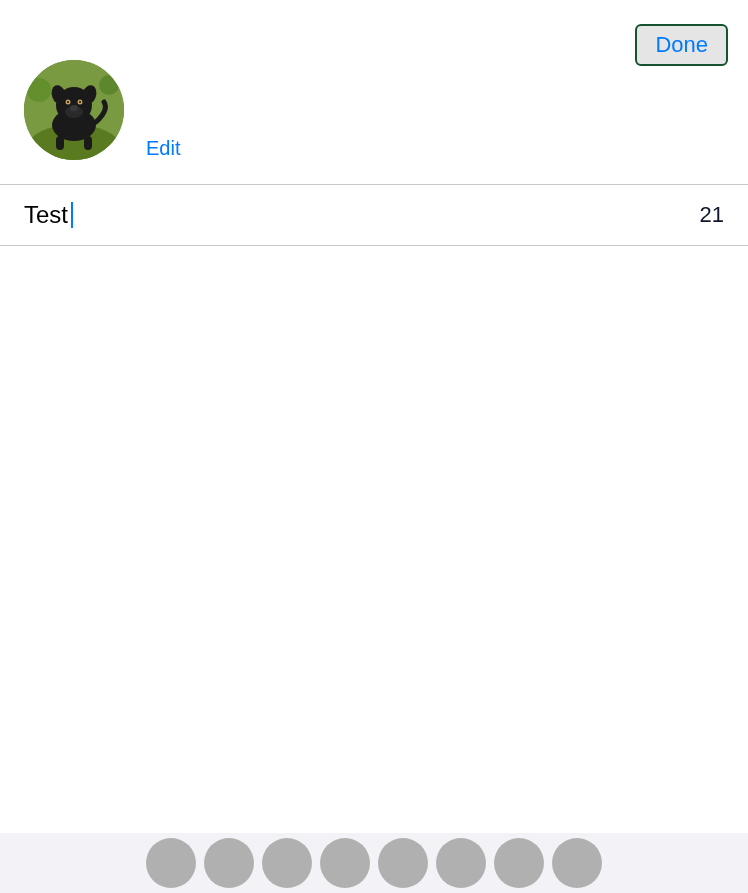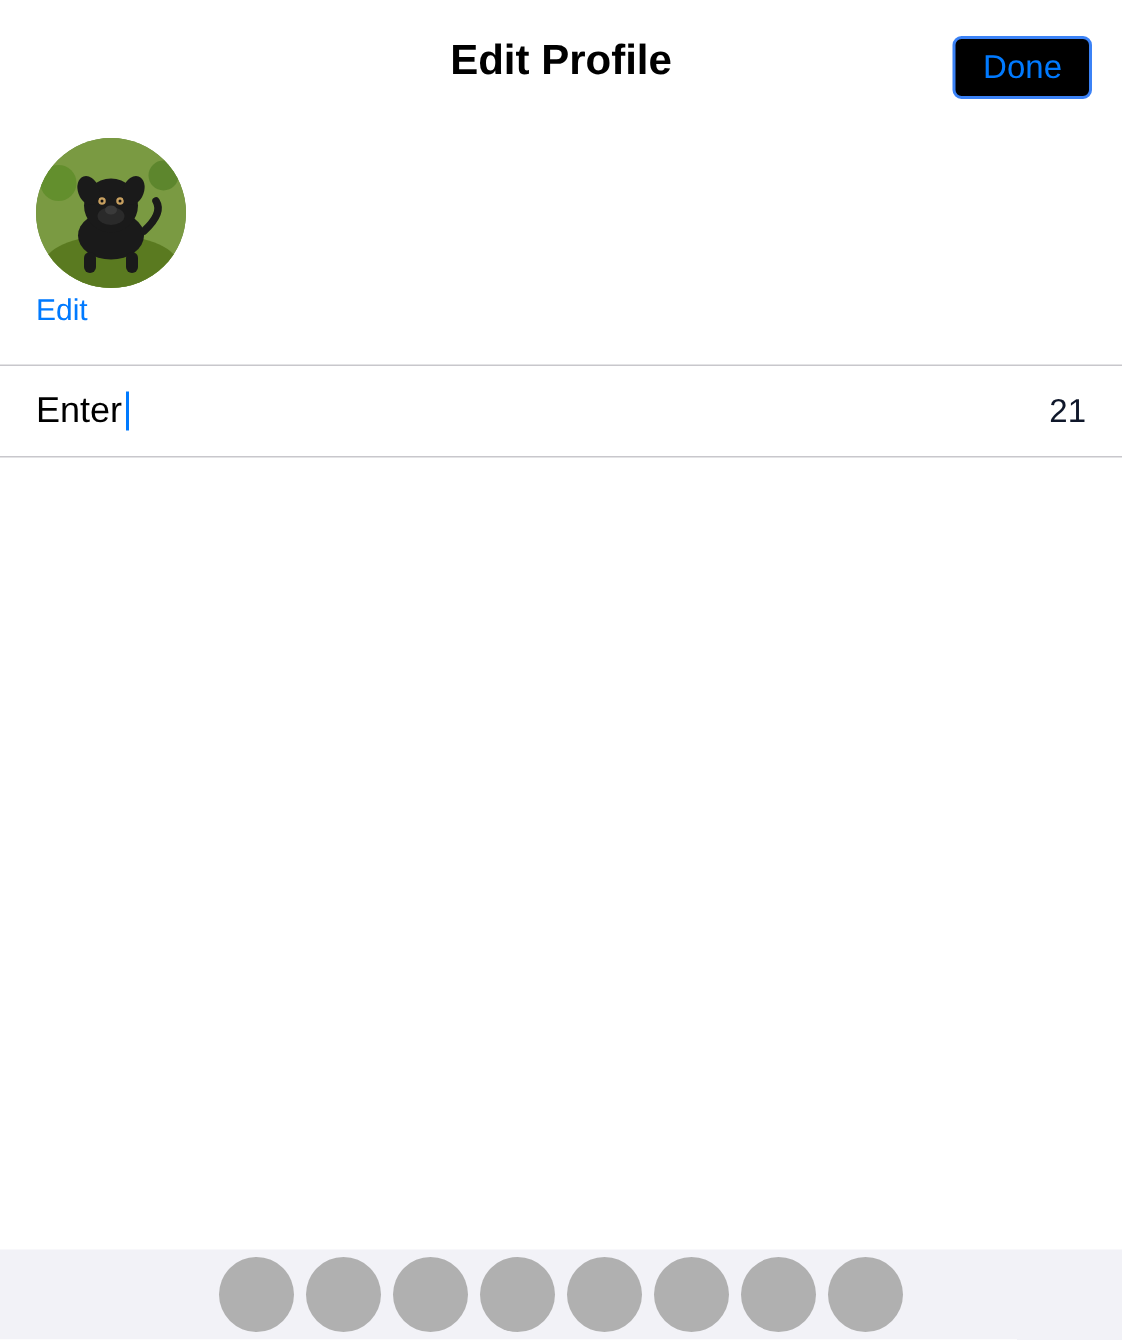--- a/index.html
+++ b/index.html
@@ -30,45 +30,45 @@
       font-size: 28px;
       font-weight: 700;
       color: #000000;
       text-align: center;
     }
 
     .done-button {
       position: absolute;
       right: 20px;
       top: 24px;
-      border: 2px solid #3b82f6;
+      border: 2px solid #14532d;
       border-radius: 6px;
       padding: 8px 18px;
-      background: #000000;
+      background: #e5e5e5;
       color: #007aff;
       font-size: 22px;
       font-weight: 500;
       cursor: pointer;
       line-height: 1;
     }
 
     
     .profile-section {
       display: flex;
       flex-direction: row;
       align-items: flex-start;
       padding: 20px 24px 24px 24px;
       gap: 24px;
     }
 
     .avatar-container {
       display: flex;
-      flex-direction: column;
-      align-items: flex-start;
-      gap: 4px;
+      flex-direction: row;
+      align-items: flex-end;
+      gap: 22px;
       flex-shrink: 0;
     }
 
     .avatar {
       width: 100px;
       height: 100px;
       border-radius: 50%;
       overflow: hidden;
       background: #6a8a3a;
       position: relative;
@@ -163,21 +163,20 @@
       height: 50px;
       border-radius: 50%;
       background: #b0b0b0;
       flex-shrink: 0;
     }
   </style>
 </head>
 <body>
 
 <div class="header">
-  <span class="header-title">Edit Profile</span>
   <button class="done-button">Done</button>
 </div>
 
 <div class="profile-section">
   <div class="avatar-container">
     <div class="avatar">
       
       <svg viewBox="0 0 100 100" xmlns="http://www.w3.org/2000/svg">
 
         <rect width="100" height="100" fill="#7a9a42"></rect>
@@ -211,21 +210,21 @@
     </div>
     <span class="edit-label">Edit</span>
   </div>
 
 </div>
 
 <div class="divider"></div>
 
 <div class="name-row">
   <div class="name-input-wrapper">
-    <span class="name-text">Enter</span>
+    <span class="name-text">Test</span>
     <span class="cursor"></span>
   </div>
   <span class="char-count">21</span>
 </div>
 
 <div class="divider-bottom"></div>
 
 <div class="bottom-strip">
   <div class="bottom-avatar"></div>
   <div class="bottom-avatar"></div>

